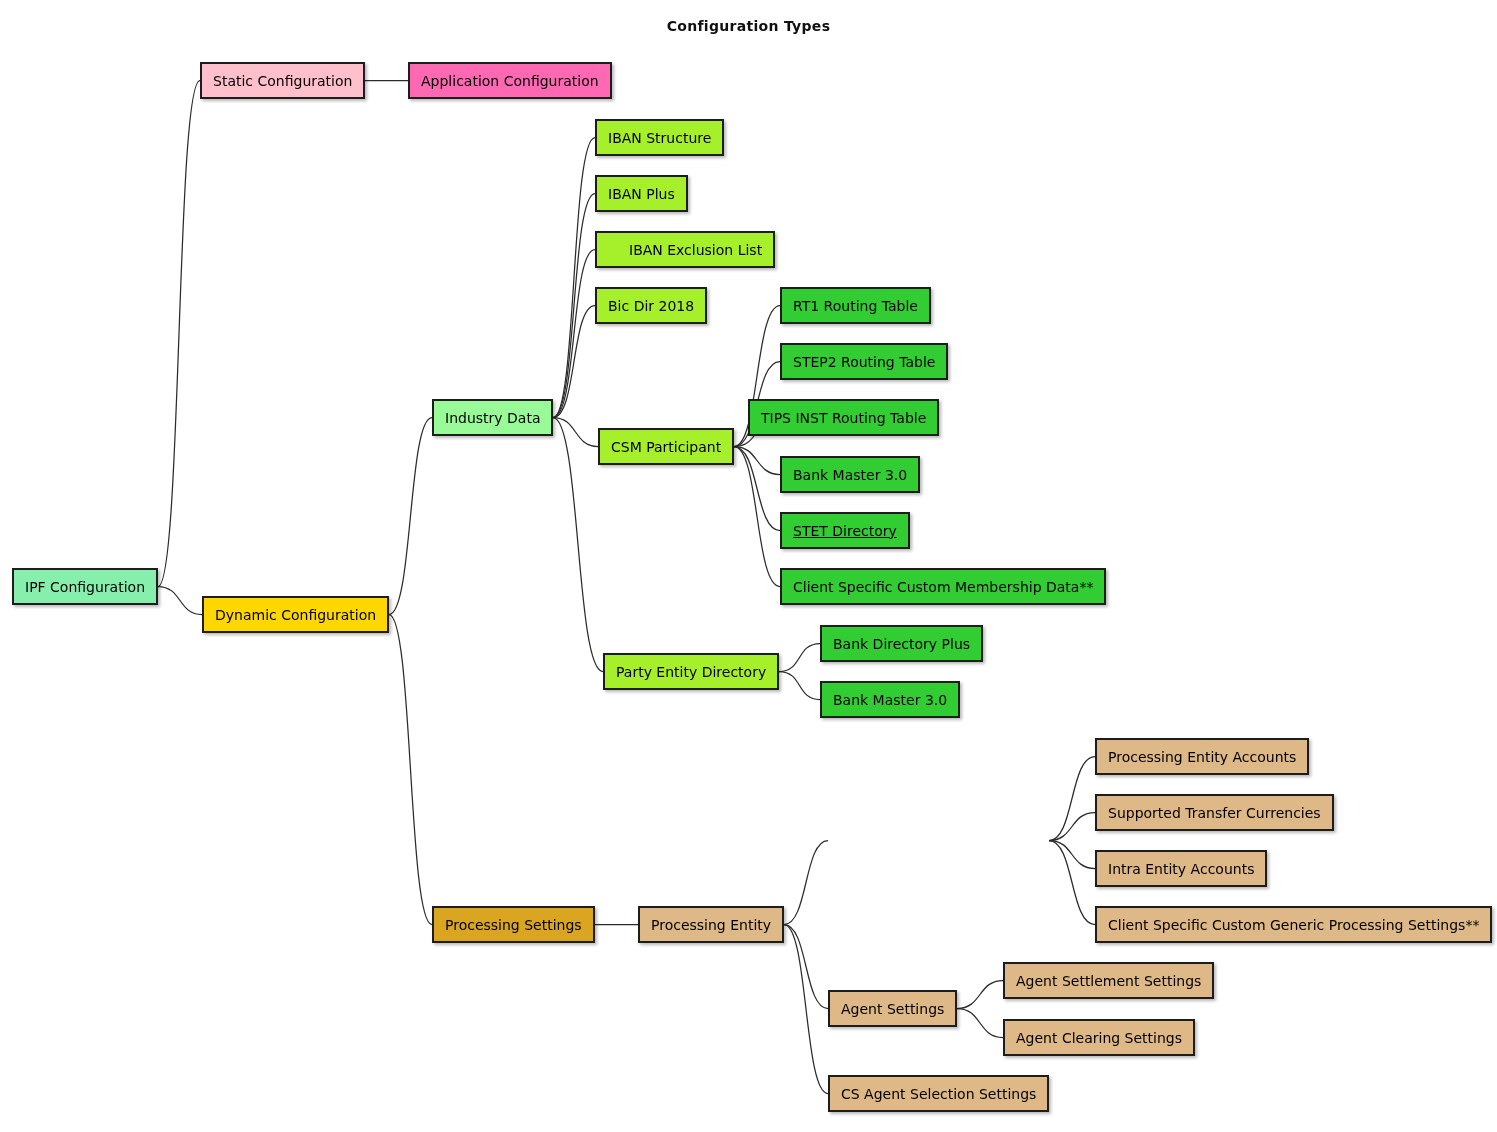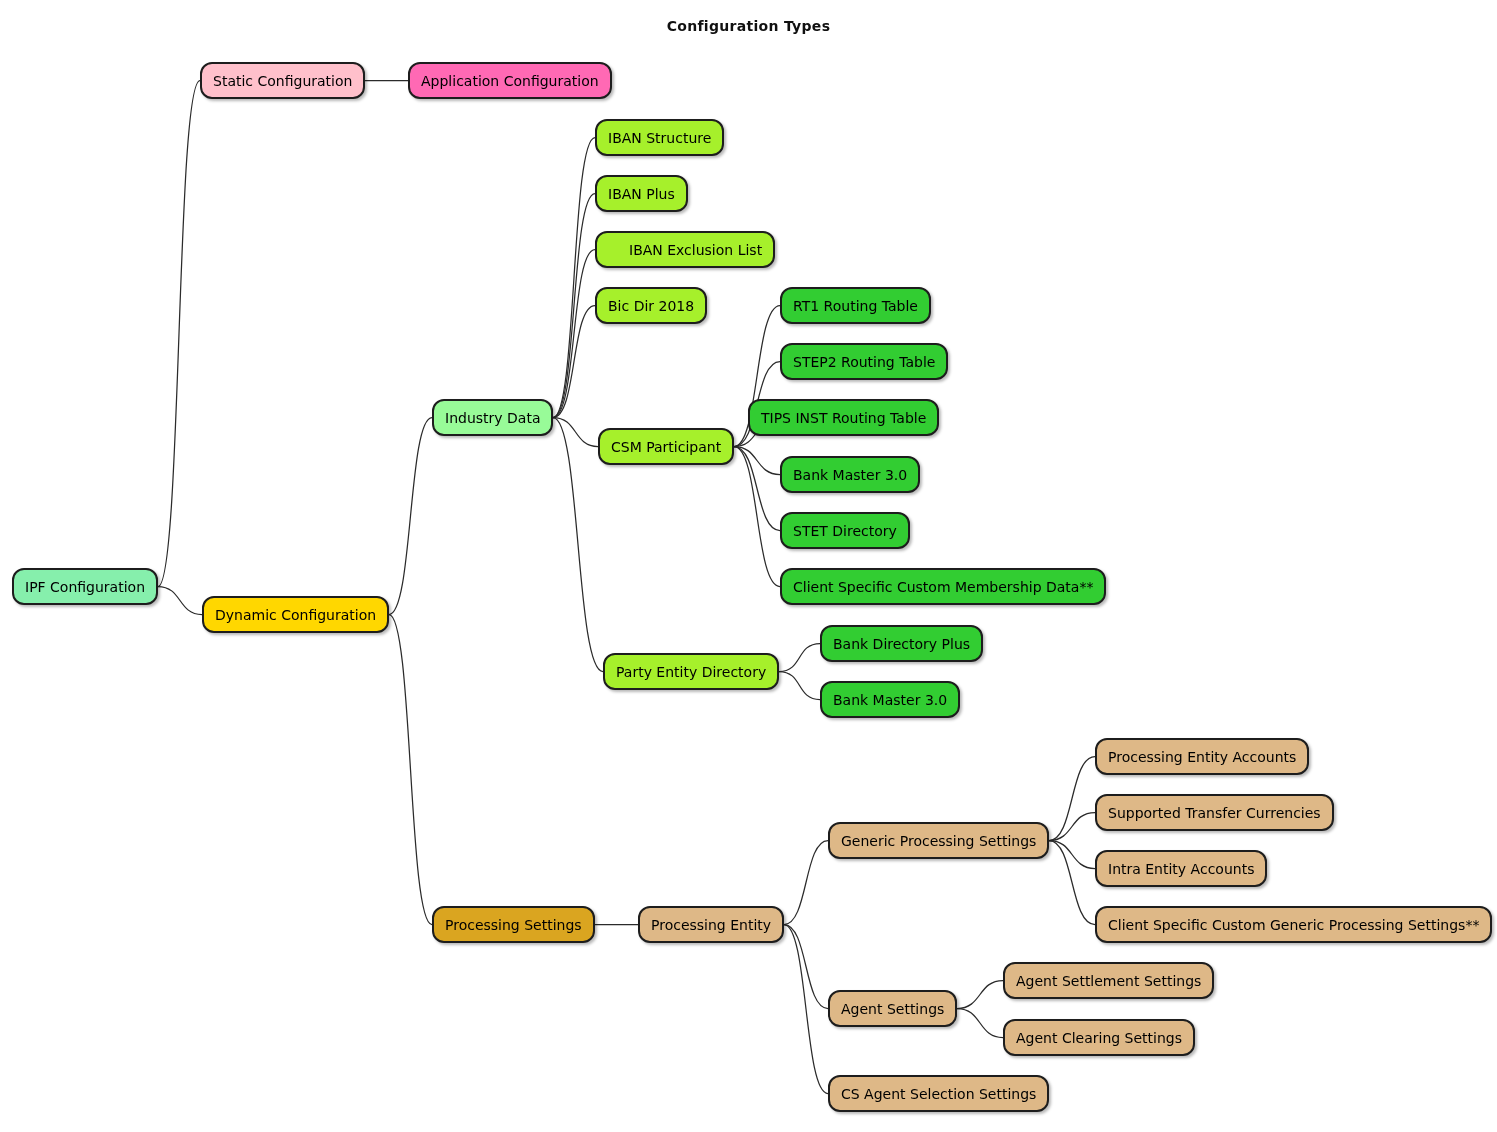--- a/index.html
+++ b/index.html
@@ -38,21 +38,21 @@
     stroke-width: 1.25;
   }
   .node {
     position: absolute;
     box-sizing: border-box;
     height: 37px;
     display: flex;
     align-items: center;
     padding: 0 11px;
     border: 2px solid #1d1d1d;
-    border-radius: 12px;
+    border-radius: 0;
     font-size: 14px;
     color: #000000;
     white-space: nowrap;
     box-shadow: 2px 2px 3px rgba(0,0,0,0.28);
     z-index: 1;
   }
 </style>
 </head>
 <body>
 
@@ -97,28 +97,27 @@
     <div class="node" style="left: 432px; top: 399px; background: rgb(152, 251, 152);">Industry Data</div>
     <div class="node" style="left: 595px; top: 119px; background: rgb(166, 240, 43);">IBAN Structure</div>
     <div class="node" style="left: 595px; top: 175px; background: rgb(166, 240, 43);">IBAN Plus</div>
     <div class="node" style="left: 595px; top: 231px; background: rgb(166, 240, 43); padding-left: 32px;">IBAN Exclusion List</div>
     <div class="node" style="left: 595px; top: 287px; background: rgb(166, 240, 43);">Bic Dir 2018</div>
     <div class="node" style="left: 598px; top: 428px; background: rgb(166, 240, 43);">CSM Participant</div>
     <div class="node" style="left: 780px; top: 287px; background: rgb(50, 205, 50);">RT1 Routing Table</div>
     <div class="node" style="left: 780px; top: 343px; background: rgb(50, 205, 50);">STEP2 Routing Table</div>
     <div class="node" style="left: 748px; top: 399px; background: rgb(50, 205, 50);">TIPS INST Routing Table</div>
     <div class="node" style="left: 780px; top: 456px; background: rgb(50, 205, 50);">Bank Master 3.0</div>
-    <div class="node" style="left: 780px; top: 512px; background: rgb(50, 205, 50);">STET Directory</div>
+    <div class="node" style="left: 780px; top: 512px; background: rgb(50, 205, 50); text-decoration: underline;">STET Directory</div>
     <div class="node" style="left: 780px; top: 568px; background: rgb(50, 205, 50);">Client Specific Custom Membership Data**</div>
     <div class="node" style="left: 603px; top: 653px; background: rgb(166, 240, 43);">Party Entity Directory</div>
     <div class="node" style="left: 820px; top: 625px; background: rgb(50, 205, 50);">Bank Directory Plus</div>
     <div class="node" style="left: 820px; top: 681px; background: rgb(50, 205, 50);">Bank Master 3.0</div>
     <div class="node" style="left: 432px; top: 906px; background: rgb(218, 165, 32);">Processing Settings</div>
     <div class="node" style="left: 638px; top: 906px; background: rgb(222, 184, 135);">Processing Entity</div>
-    <div class="node" style="left: 828px; top: 822px; background: rgb(222, 184, 135);">Generic Processing Settings</div>
     <div class="node" style="left: 1095px; top: 738px; background: rgb(222, 184, 135);">Processing Entity Accounts</div>
     <div class="node" style="left: 1095px; top: 794px; background: rgb(222, 184, 135);">Supported Transfer Currencies</div>
     <div class="node" style="left: 1095px; top: 850px; background: rgb(222, 184, 135); text-align: center;">Intra Entity Accounts</div>
     <div class="node" style="left: 1095px; top: 906px; background: rgb(222, 184, 135);">Client Specific Custom Generic Processing Settings**</div>
     <div class="node" style="left: 828px; top: 990px; background: rgb(222, 184, 135);">Agent Settings</div>
     <div class="node" style="left: 1003px; top: 962px; background: rgb(222, 184, 135);">Agent Settlement Settings</div>
     <div class="node" style="left: 1003px; top: 1019px; background: rgb(222, 184, 135);">Agent Clearing Settings</div>
     <div class="node" style="left: 828px; top: 1075px; background: rgb(222, 184, 135);">CS Agent Selection Settings</div>
   </div>
 

